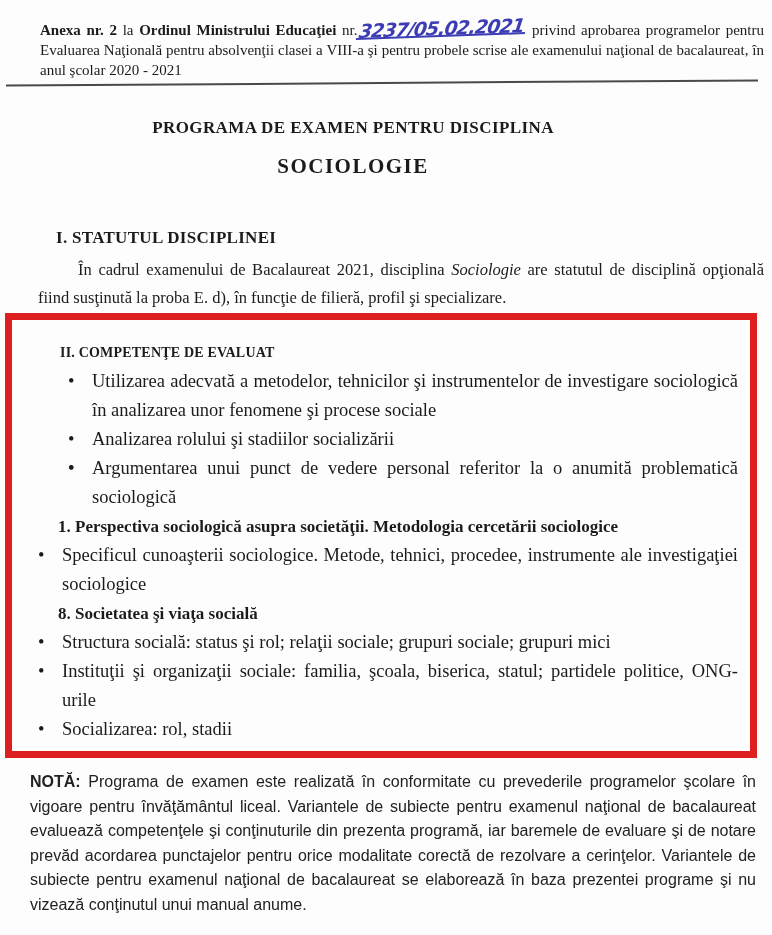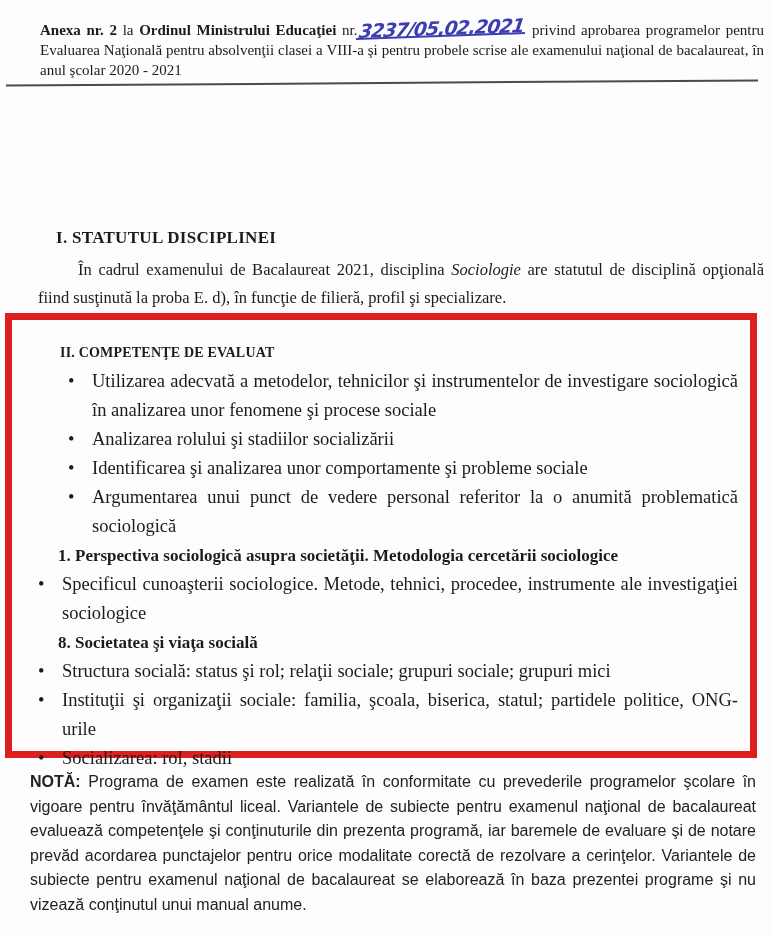--- a/index.html
+++ b/index.html
@@ -81,20 +81,24 @@
 <body>
 
 <div class="page">
 
   <div class="doc-header">
     <span class="b">Anexa nr. 2</span><span> la </span><span class="b">Ordinul Ministrului Educaţiei</span><span> nr.</span><span class="handwriting">3237/05.02.2021</span><span> privind aprobarea programelor pentru Evaluarea Naţională pentru absolvenţii clasei a VIII-a şi pentru probele scrise ale examenului naţional de bacalaureat, în anul şcolar 2020 - 2021</span>
   </div>
 
   <div class="header-divider"></div>
 
+  <div class="title-block">
+    <div class="title-line1">PROGRAMA DE EXAMEN PENTRU DISCIPLINA</div>
+    <div class="title-line2">SOCIOLOGIE</div>
+  </div>
 
   <div class="sec1-heading">I. STATUTUL DISCIPLINEI</div>
   <div class="sec1-para">
     <span>În cadrul examenului de Bacalaureat 2021, disciplina </span><span class="it">Sociologie</span><span> are statutul de disciplină opţională fiind susţinută la proba E. d), în funcţie de filieră, profil şi specializare.</span>
   </div>
 
   <div class="highlight-box">
     <div class="box-inner">
 
       <div class="sec2-heading">II. COMPETENŢE DE EVALUAT</div>
@@ -103,21 +107,20 @@
         <div class="li">
           <span class="bullet">•</span>
           <span>Utilizarea adecvată a metodelor, tehnicilor şi instrumentelor de investigare sociologică în analizarea unor fenomene şi procese sociale</span>
         </div>
         <div class="li">
           <span class="bullet">•</span>
           <span>Analizarea rolului şi stadiilor socializării</span>
         </div>
         <div class="li">
           <span class="bullet">•</span>
-          <span>Identificarea şi analizarea unor comportamente şi probleme sociale</span>
         </div>
         <div class="li">
           <span class="bullet">•</span>
           <span>Argumentarea unui punct de vedere personal referitor la o anumită problematică sociologică</span>
         </div>
       </div>
 
       <div class="sub-num">1. Perspectiva sociologică asupra societăţii. Metodologia cercetării sociologice</div>
 
       <div class="list-iii">

